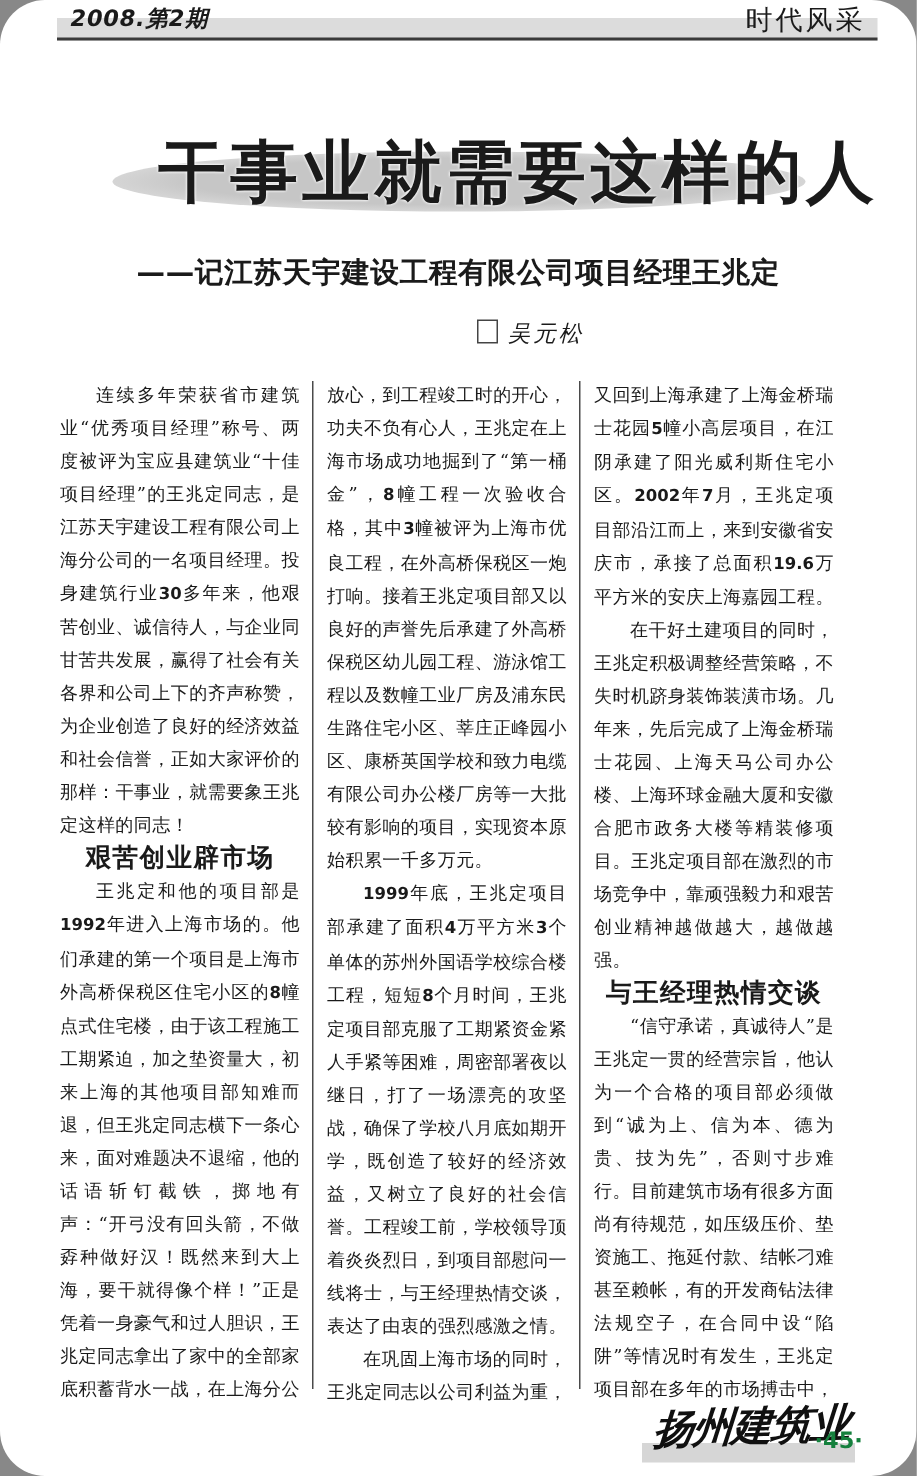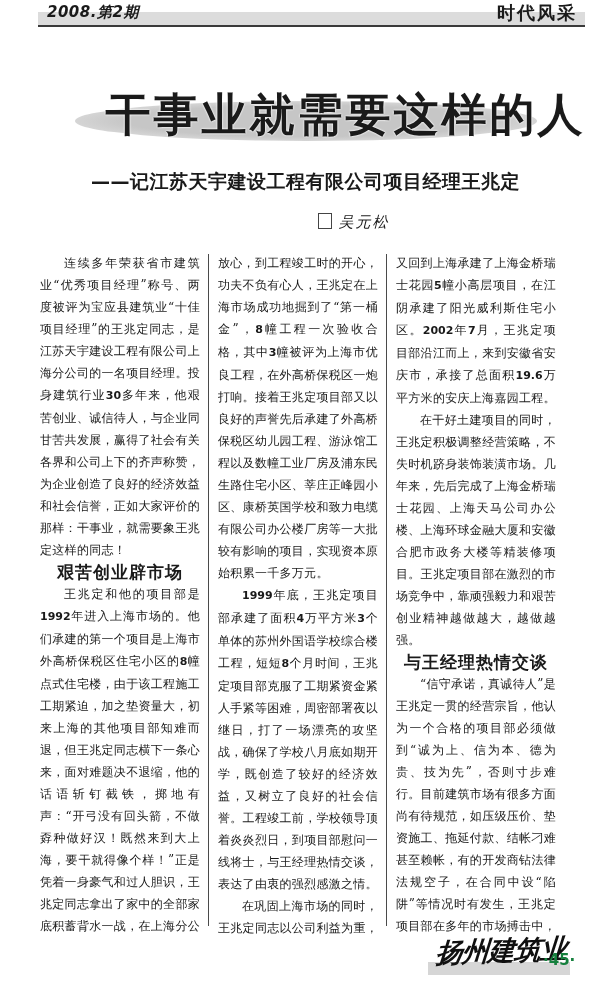--- a/index.html
+++ b/index.html
@@ -1,29 +1,29 @@
 <!DOCTYPE html>
 <html><head>
 <meta charset="utf-8">
 <style>
   html,body{margin:0;padding:0;background:#888;}
   .page{
     position:relative;width:611px;height:984px;background:#ffffff;
     font-family:"DejaVu Serif","Liberation Serif",serif;color:#1a1a1a;
-    overflow:hidden;margin:0 auto;
+    overflow:hidden;margin:0 auto;border-radius:30px;
   }
   
   .header-band{position:absolute;left:38px;top:12px;width:547px;height:13px;
     background:#dcdcdc;border-bottom:2px solid #3a3a3a;}
   .header-issue{position:absolute;left:47px;top:3px;
     font-family:"DejaVu Sans","Liberation Sans",sans-serif;
     font-style:italic;font-weight:700;font-size:15px;letter-spacing:0.5px;}
   .header-section{position:absolute;right:34px;top:1px;
     font-family:"DejaVu Sans","Liberation Sans",sans-serif;
-    font-weight:700;font-size:18px;letter-spacing:2px;}
+    font-weight:400;font-size:18px;letter-spacing:2px;}
   
   .title-shadow{position:absolute;left:75px;top:101px;width:462px;height:40px;
     border-radius:50%;
     background:radial-gradient(ellipse at center,#c6c6c6 55%,#dedede 80%,rgba(255,255,255,0) 100%);}
   .article-title{position:absolute;left:0;top:56px;width:611px;text-align:center;
     font-weight:700;font-size:45px;line-height:58px;letter-spacing:3px;
     text-shadow:0 0 2px #fff,0 0 2px #fff;z-index:2;padding-left:40px;}
   .article-subtitle{position:absolute;left:0;top:169px;width:611px;text-align:center;
     font-family:"DejaVu Sans","Liberation Sans",sans-serif;
     font-weight:700;font-size:19px;letter-spacing:0.5px;}

